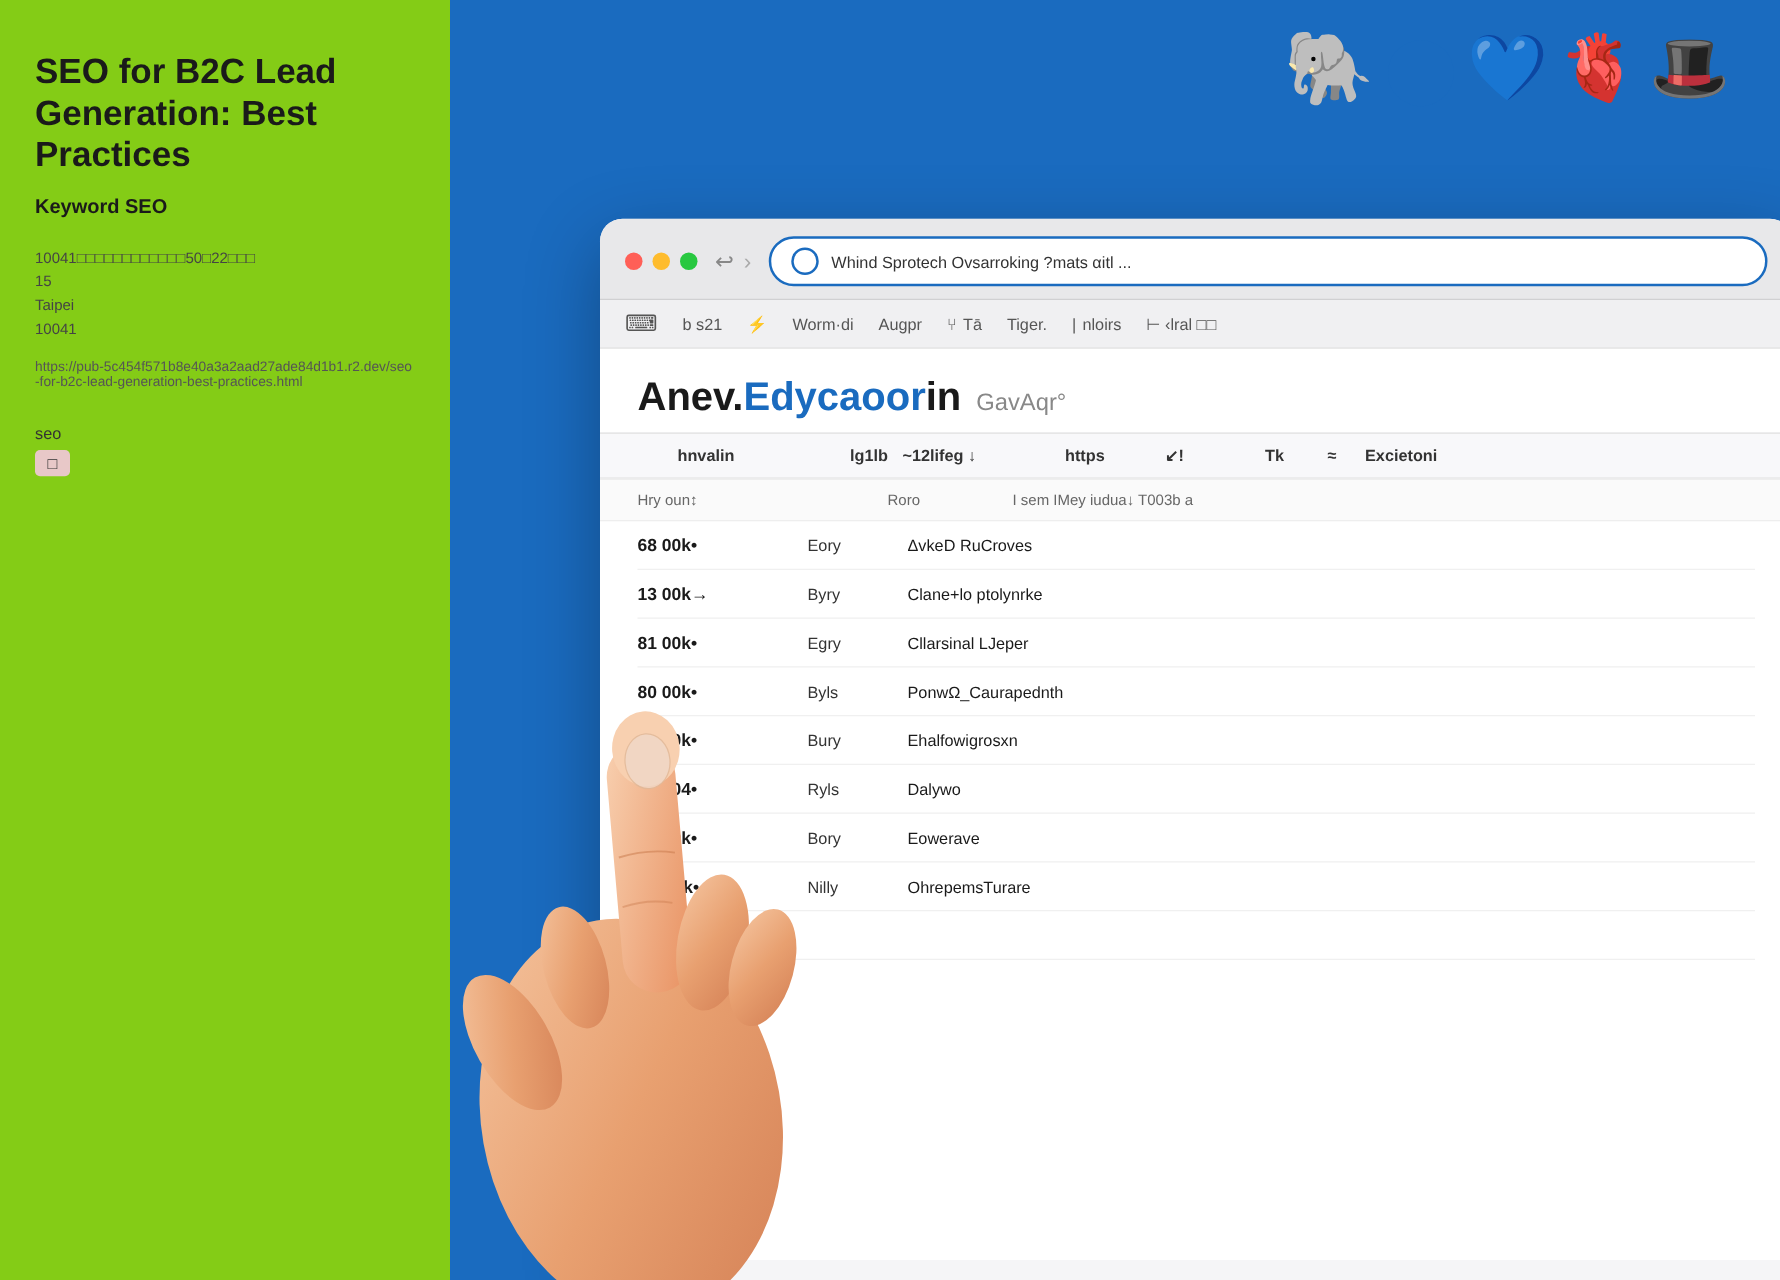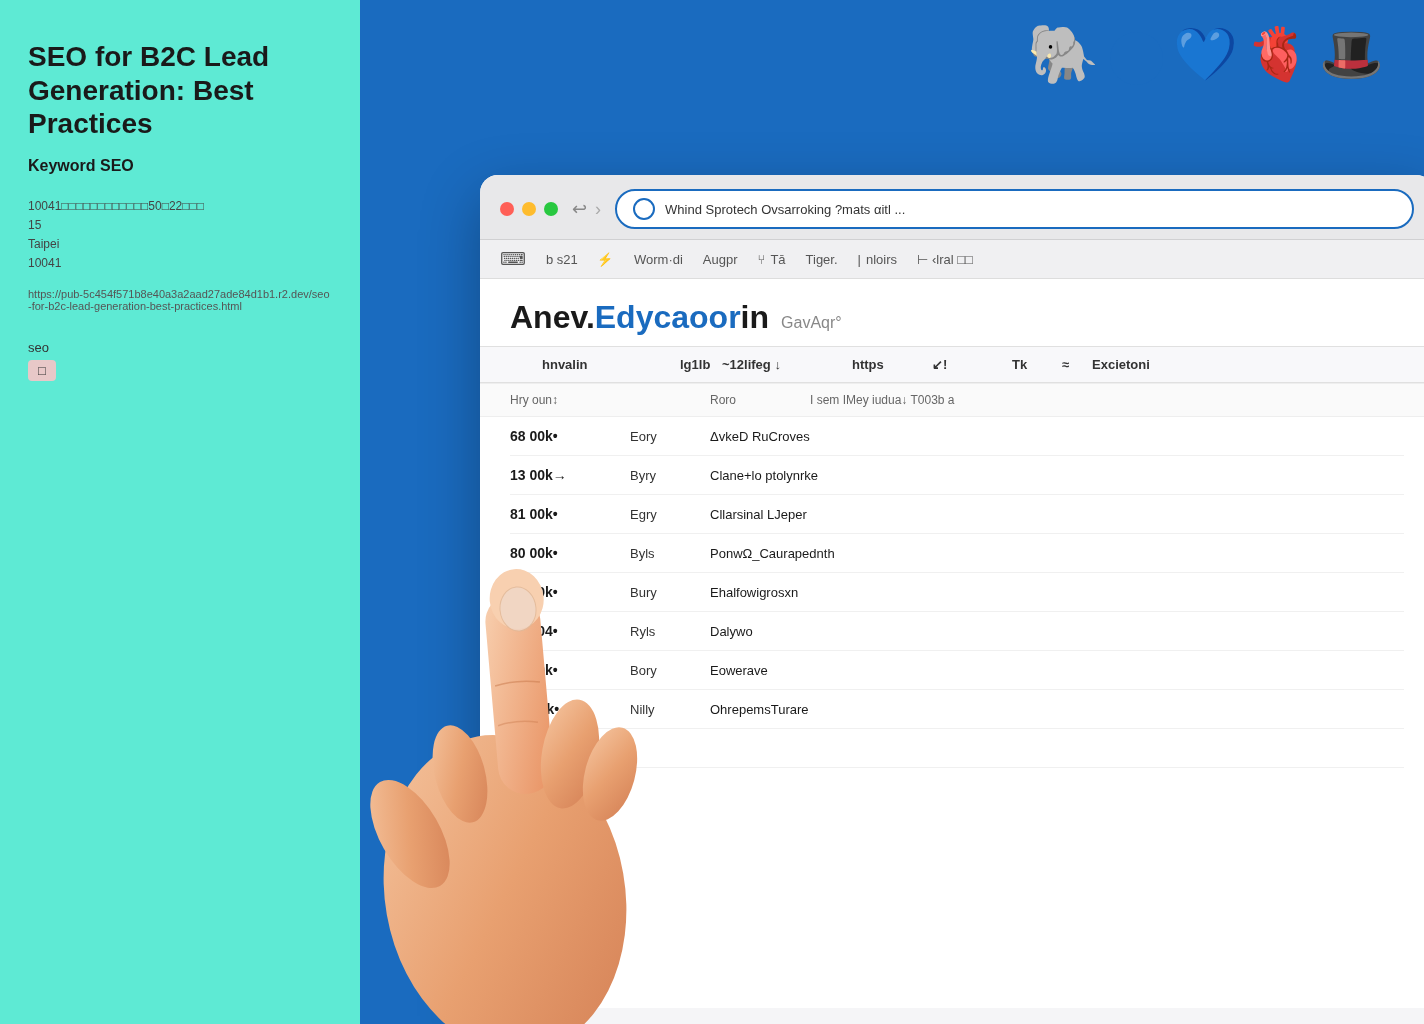--- a/index.html
+++ b/index.html
@@ -9,21 +9,21 @@
       overflow: hidden;
       font-family: -apple-system, BlinkMacSystemFont, 'Segoe UI', sans-serif;
       display: flex;
       position: relative;
     }
 
     
     .sidebar {
       width: 360px;
       min-width: 360px;
-      background: #5eead4;
+      background: #84cc16;
       height: 1024px;
       padding: 40px 28px;
       display: flex;
       flex-direction: column;
       gap: 10px;
     }
     .sidebar-title {
       font-size: 28px;
       font-weight: 700;
       color: #1a1a1a;
@@ -182,21 +182,21 @@
     }
     .page-title {
       font-size: 32px;
       font-weight: 700;
       color: #1a1a1a;
     }
     .page-title-blue {
       color: #1a6bbf;
     }
     .page-subtitle {
-      font-size: 16px;
+      font-size: 19px;
       color: #888;
       margin-top: 2px;
     }
 
     
     .table-header {
       display: flex;
       align-items: center;
       background: #f8f8fa;
       border-bottom: 1px solid #e0e0e0;
@@ -219,20 +219,21 @@
     .row-volume {
       width: 120px;
       font-size: 14px;
       font-weight: 700;
       color: #1a1a1a;
     }
     .row-intent {
       width: 80px;
       font-size: 13px;
       color: #333;
+      margin-left: 16px;
     }
     .row-keyword {
       flex: 1;
       font-size: 13px;
       color: #1a1a1a;
     }
 
     
     .data-row-top {
       display: flex;

